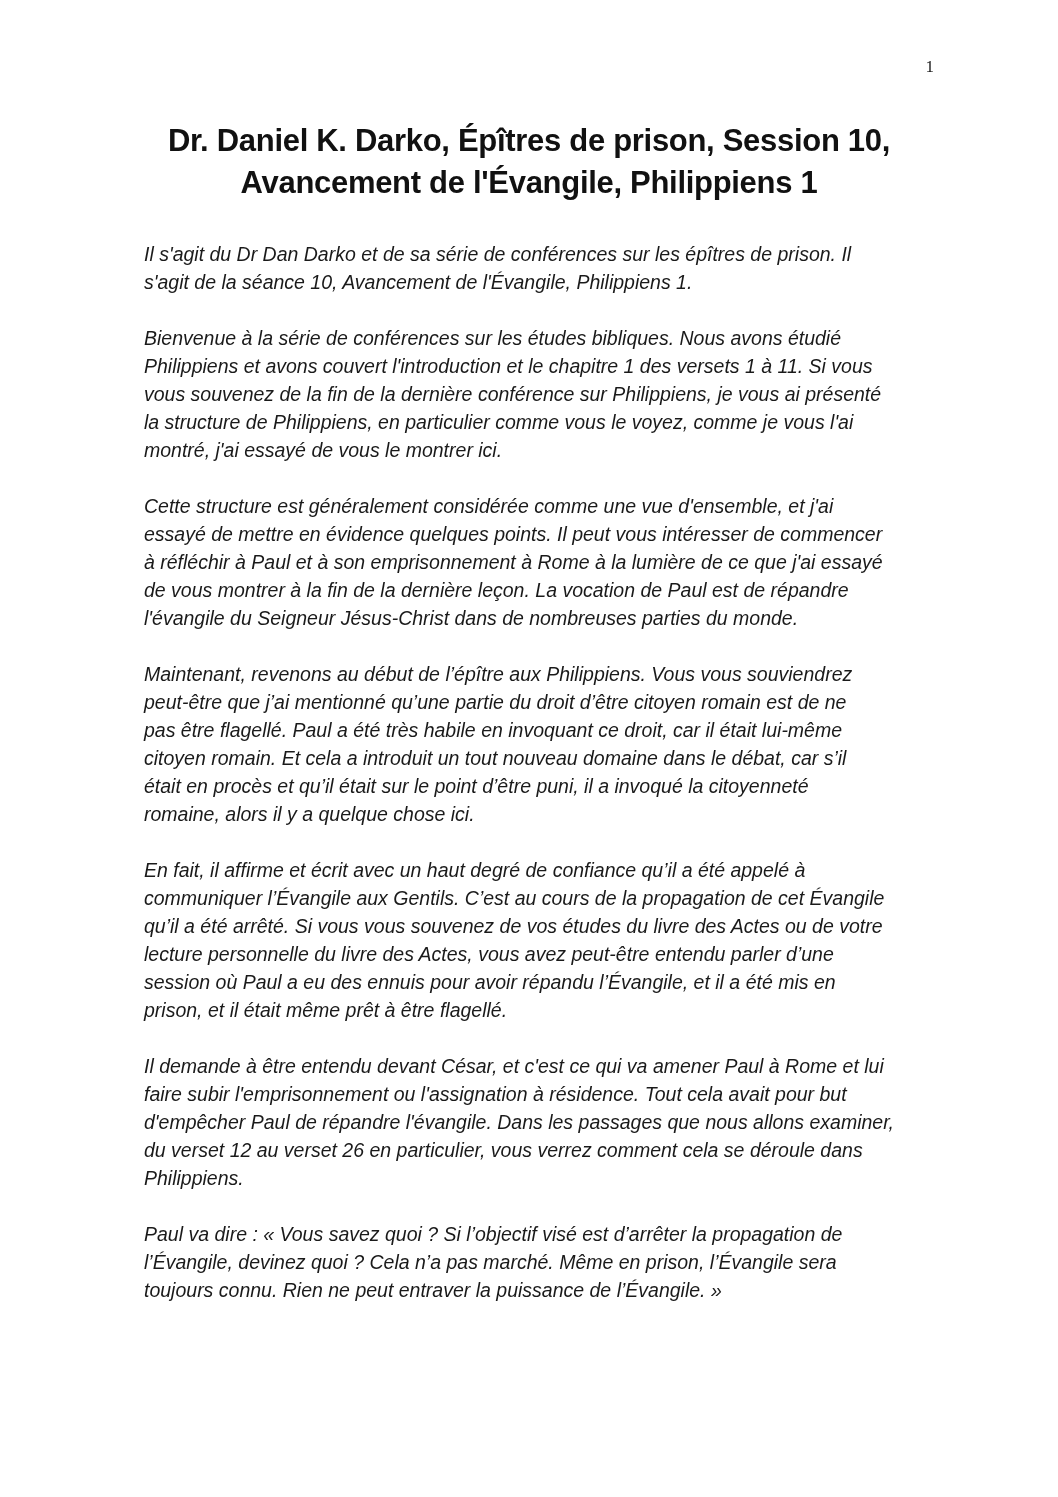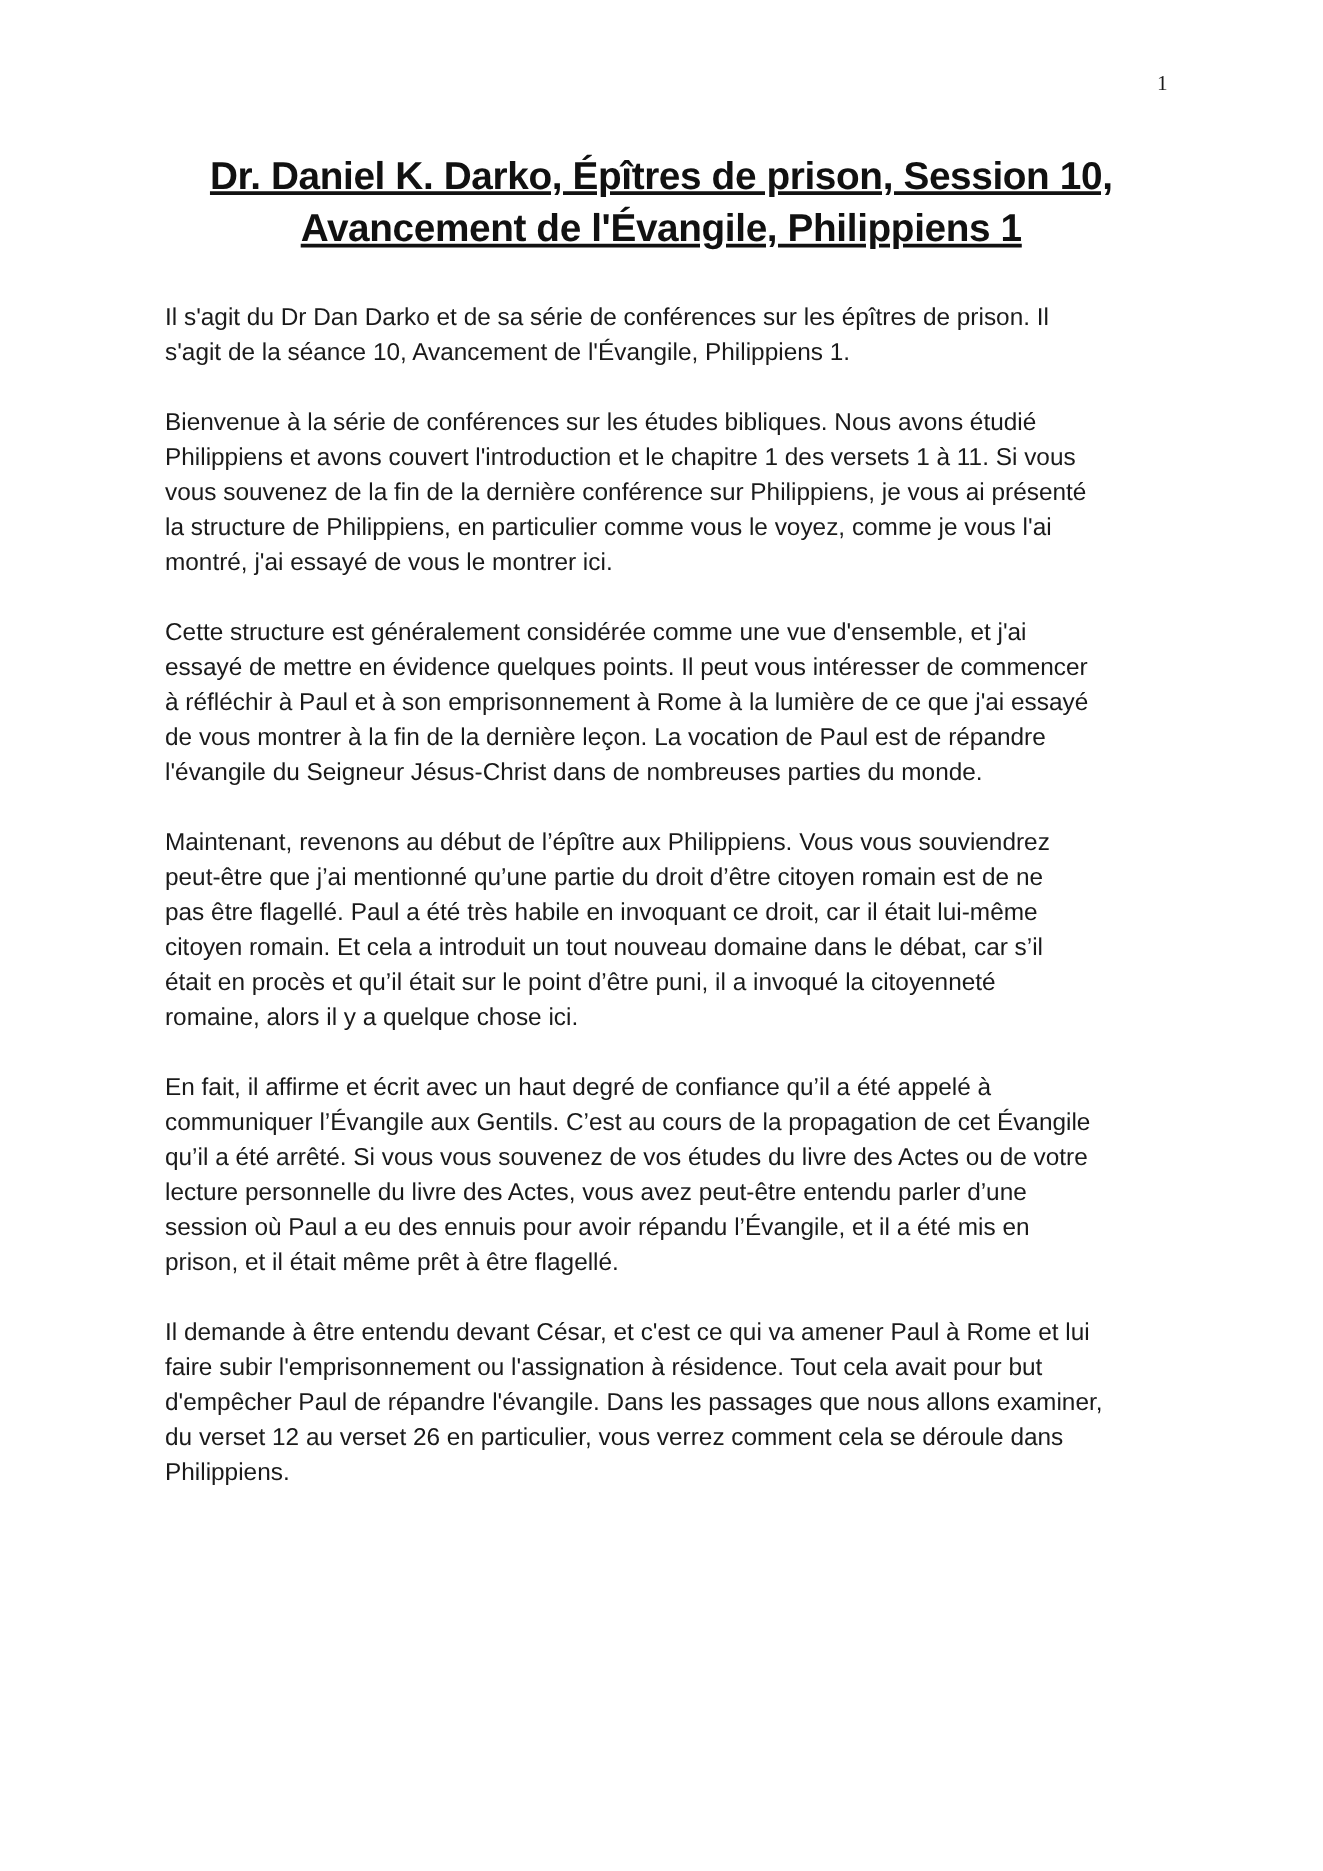--- a/index.html
+++ b/index.html
@@ -32,40 +32,40 @@
     margin: 0;
     padding-top: 120px;
     text-align: center;
     font-family: "Liberation Sans", sans-serif;
     font-weight: bold;
     font-size: 31px;
     line-height: 42px;
     color: #111111;
     white-space: pre-line;
     letter-spacing: -0.3px;
-    text-decoration: underline;
   }
   .copyright {
     margin: 6px 0 0 0;
     text-align: center;
     font-family: "Liberation Serif", serif;
     font-size: 20px;
     line-height: 24px;
     color: #1a1a1a;
   }
   .content {
     margin: 36px 95px 0 128px;
     font-family: "Liberation Sans", sans-serif;
     font-size: 19.5px;
     line-height: 28px;
     color: #1a1a1a;
   }
   .content p {
-    margin: 4px;
+    margin: 16px;
     white-space: pre-line;
+    font-style: italic;
   }
   .content p + p {
     margin-top: 28px;
   }
 </style>
 </head>
 <body>
 
 <div class="page">
 
@@ -98,15 +98,18 @@
 communiquer l’Évangile aux Gentils. C’est au cours de la propagation de cet Évangile
 qu’il a été arrêté. Si vous vous souvenez de vos études du livre des Actes ou de votre
 lecture personnelle du livre des Actes, vous avez peut-être entendu parler d’une
 session où Paul a eu des ennuis pour avoir répandu l’Évangile, et il a été mis en
 prison, et il était même prêt à être flagellé.</p>
     <p>Il demande à être entendu devant César, et c'est ce qui va amener Paul à Rome et lui
 faire subir l'emprisonnement ou l'assignation à résidence. Tout cela avait pour but
 d'empêcher Paul de répandre l'évangile. Dans les passages que nous allons examiner,
 du verset 12 au verset 26 en particulier, vous verrez comment cela se déroule dans
 Philippiens.</p>
+    <p>Paul va dire : « Vous savez quoi ? Si l’objectif visé est d’arrêter la propagation de
+l’Évangile, devinez quoi ? Cela n’a pas marché. Même en prison, l’Évangile sera
+toujours connu. Rien ne peut entraver la puissance de l’Évangile. »</p>
   </div>
 
 </div>
 
 </body></html>

